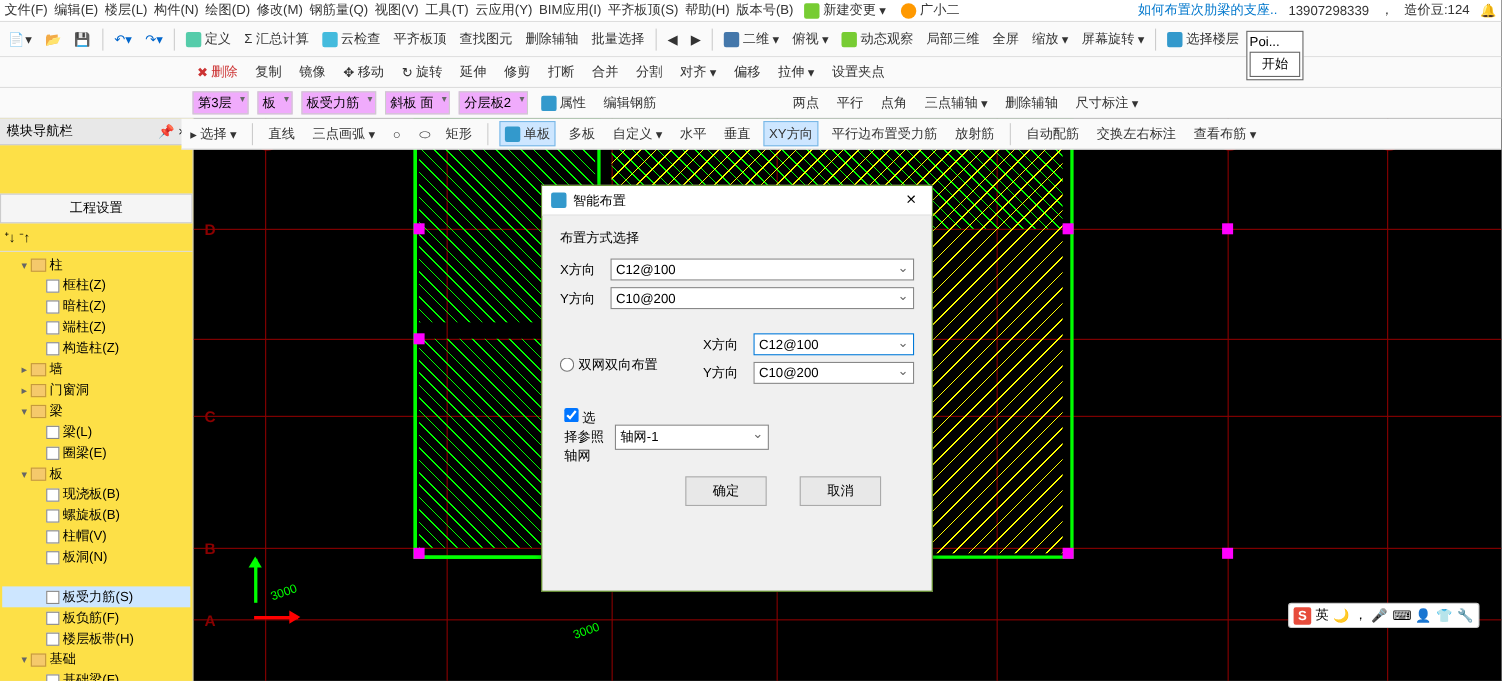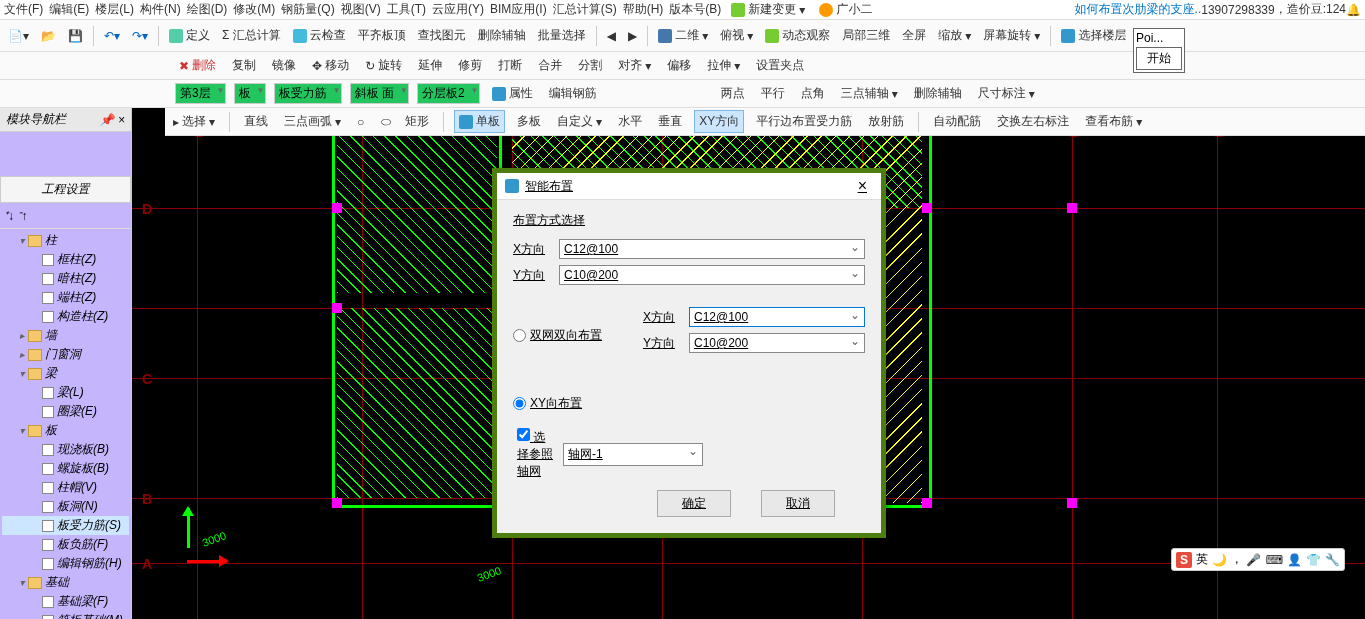--- a/index.html
+++ b/index.html
@@ -1,55 +1,55 @@
 <!DOCTYPE html>
 <html><head>
 <meta charset="utf-8">
 <style>
 * { box-sizing: border-box; margin: 0; padding: 0; font-family: "Microsoft YaHei", SimSun, sans-serif; font-size: 12px; }
 body { background: #f0f0f0; width: 1365px; height: 619px; overflow: hidden; position: relative; }
 .menubar { display: flex; align-items: center; height: 20px; background: #fff; border-bottom: 1px solid #ddd; padding: 0 4px; gap: 6px; white-space: nowrap; }
 .menubar span { color: #333; cursor: pointer; }
-.menubar .right { margin-left: auto; display: flex; align-items: center; }
+.menubar .right { margin-left: auto; display: flex; gap: 10px; align-items: center; }
 .menubar .blue { color: #0077cc; }
 .toolbar { display: flex; align-items: center; height: 32px; background: #fafafa; border-bottom: 1px solid #ddd; padding: 0 4px; gap: 4px; white-space: nowrap; overflow: hidden; }
 .toolbar2 { display: flex; align-items: center; height: 28px; background: #fafafa; border-bottom: 1px solid #ddd; padding: 0 4px; gap: 8px; white-space: nowrap; overflow: hidden; }
 .tbtn { display: inline-flex; align-items: center; gap: 3px; padding: 2px 4px; cursor: pointer; color: #333; }
 .tbtn.active { background: #cde6ff; border: 1px solid #7ab8e6; }
 .sep { width: 1px; height: 20px; background: #ccc; margin: 0 2px; }
 .icon { display: inline-block; width: 14px; height: 14px; border-radius: 2px; }
-.dropdown { border: 1px solid #ccc; padding: 1px 14px 1px 4px; background: #22c55e; position: relative; }
+.dropdown { border: 1px solid #ccc; padding: 1px 14px 1px 4px; background: #f0abfc; position: relative; }
 .dropdown::after { content: "▾"; position: absolute; right: 2px; font-size: 9px; color: #666; }
 .main { display: flex; height: 511px; }
-.sidebar { width: 132px; background: #c4b5fd; border-right: 1px solid #ccc; display: flex; flex-direction: column; font-style: italic; }
+.sidebar { width: 176px; background: #fde047; border-right: 1px solid #ccc; display: flex; flex-direction: column; }
 .side-hdr { background: #e8e8e8; border-bottom: 1px solid #ccc; padding: 3px 6px; display: flex; justify-content: space-between; align-items: center; }
 .side-tabs { display: flex; margin-top: 44px; }
 .side-tab { flex: 1; text-align: center; padding: 4px; border: 1px solid #ccc; background: #f5f5f5; cursor: pointer; }
 .side-tab.active { background: #fff; border-bottom: none; }
 .mini-tb { padding: 4px; border-bottom: 1px solid #ddd; }
 .tree { flex: 1; overflow: auto; padding: 2px; }
 .tree-item { display: flex; align-items: center; padding: 1px 0; white-space: nowrap; cursor: pointer; }
-.tree-item.sel { background: #cde6ff; }
+.tree-item.sel { background: #cde6ff; margin-top: 17px; }
 .tree-item .tog { width: 12px; text-align: center; color: #666; font-size: 10px; }
 .tree-item .fold { width: 14px; height: 12px; background: #f5c96b; border: 1px solid #c59a3b; margin-right: 3px; }
 .tree-item .doc { width: 12px; height: 12px; border: 1px solid #888; background: #fff; margin-right: 3px; }
 .ind1 { padding-left: 14px; } .ind2 { padding-left: 28px; }
 .canvas { flex: 1; background: #000; position: relative; overflow: hidden; }
 .grid-line-h { position: absolute; height: 1px; background: #8b0000; left: 0; right: 0; }
 .grid-line-v { position: absolute; width: 1px; background: #8b0000; top: 0; bottom: 0; }
 .green-rect { position: absolute; border: 3px solid #00ff00; }
 .hatch { position: absolute; background: repeating-linear-gradient(45deg, #00ff00 0 1px, transparent 1px 8px); }
 .axis-bubble { position: absolute; width: 24px; height: 24px; border: 2px solid #8b0000; border-radius: 50%; display: flex; align-items: center; justify-content: center; color: #8b0000; font-weight: bold; background: #000; }
 .axis-letter { position: absolute; color: #8b0000; font-weight: bold; font-size: 14px; }
 .arrow-x { position: absolute; width: 40px; height: 3px; background: #ff0000; }
 .arrow-x::after { content: ""; position: absolute; right: -8px; top: -5px; border: 6px solid transparent; border-left: 10px solid #ff0000; }
 .arrow-y { position: absolute; width: 3px; height: 40px; background: #00ff00; }
 .arrow-y::after { content: ""; position: absolute; top: -8px; left: -5px; border: 6px solid transparent; border-bottom: 10px solid #00ff00; }
 .dim { position: absolute; color: #00ff00; font-size: 11px; }
-.dialog { position: absolute; left: 492px; top: 168px; width: 394px; height: 370px; background: #f0f0f0; border: 5px solid #4d7c0f; box-shadow: 2px 2px 8px rgba(0,0,0,0.4); text-decoration: underline; }
+.dialog { position: absolute; left: 492px; top: 168px; width: 356px; height: 370px; background: #f0f0f0; border: 1px solid #4d7c0f; box-shadow: 2px 2px 8px rgba(0,0,0,0.4); }
 .dlg-title { display: flex; align-items: center; padding: 4px 8px; background: #fff; border-bottom: 1px solid #ddd; }
 .dlg-title .close { margin-left: auto; font-size: 16px; cursor: pointer; padding: 0 6px; }
 .dlg-body { padding: 12px 16px; }
 .dlg-section { margin-bottom: 10px; font-weight: normal; }
 .dlg-row { display: flex; align-items: flex-start; gap: 20px; margin-bottom: 16px; }
 .dlg-left { width: 110px; padding-top: 20px; }
 .dlg-right { flex: 1; }
 .fieldset-label { color: #333; margin-bottom: 6px; display: block; }
 .field-row { display: flex; align-items: center; gap: 6px; margin-bottom: 6px; }
 .field-row label { width: 40px; }
@@ -73,21 +73,21 @@
   <span>编辑(E)</span>
   <span>楼层(L)</span>
   <span>构件(N)</span>
   <span>绘图(D)</span>
   <span>修改(M)</span>
   <span>钢筋量(Q)</span>
   <span>视图(V)</span>
   <span>工具(T)</span>
   <span>云应用(Y)</span>
   <span>BIM应用(I)</span>
-  <span>汇总计算(S)</span>
+  <span>平齐板顶(S)</span>
   <span>帮助(H)</span>
   <span>版本号(B)</span>
   <span class="tbtn"><span class="icon" style="background:#7c3"></span><span>新建变更</span>▾</span>
   <span class="tbtn">
       <span class="icon" style="background:#f90;border-radius:50%"></span>
       <span>广小二</span>
     </span>
   <div class="right">
     <span class="blue">如何布置次肋梁的支座..</span>
     <span>13907298339</span>
@@ -308,21 +308,21 @@
           <span>板受力筋(S)</span>
         </div>
         <div class="tree-item ind2">
           <span class="tog"></span>
           <span class="doc"></span>
           <span>板负筋(F)</span>
         </div>
         <div class="tree-item ind2">
           <span class="tog"></span>
           <span class="doc"></span>
-          <span>编辑钢筋(H)</span>
+          <span>楼层板带(H)</span>
         </div>
         <div class="tree-item ind1">
           <span class="tog">▾</span>
           <span class="fold"></span>
           <span>基础</span>
         </div>
         <div class="tree-item ind2">
           <span class="tog"></span>
           <span class="doc"></span>
           <span>基础梁(F)</span>
@@ -464,28 +464,20 @@
         <div class="field-row">
             <label>X方向</label>
             <div class="combo hl">C12@100</div>
           </div>
         <div class="field-row">
             <label>Y方向</label>
             <div class="combo">C10@200</div>
           </div>
       </div>
     </div>
-    <div class="dlg-row">
-      <div class="dlg-left">
-        <label class="radio">
-            <input type="radio" name="m" checked="" style="">
-            <span>XY向布置</span>
-          </label>
-      </div>
-    </div>
     <div class="field-row" style="margin-left:4px">
       <label><input type="checkbox" checked="" style=""> <span>选择参照轴网</span></label>
       <div class="combo" style="flex:0 0 140px">轴网-1</div>
     </div>
     <div class="dlg-btns">
       <button class="dlg-btn">确定</button>
       <button class="dlg-btn">取消</button>
     </div>
   </div>
 </div>

